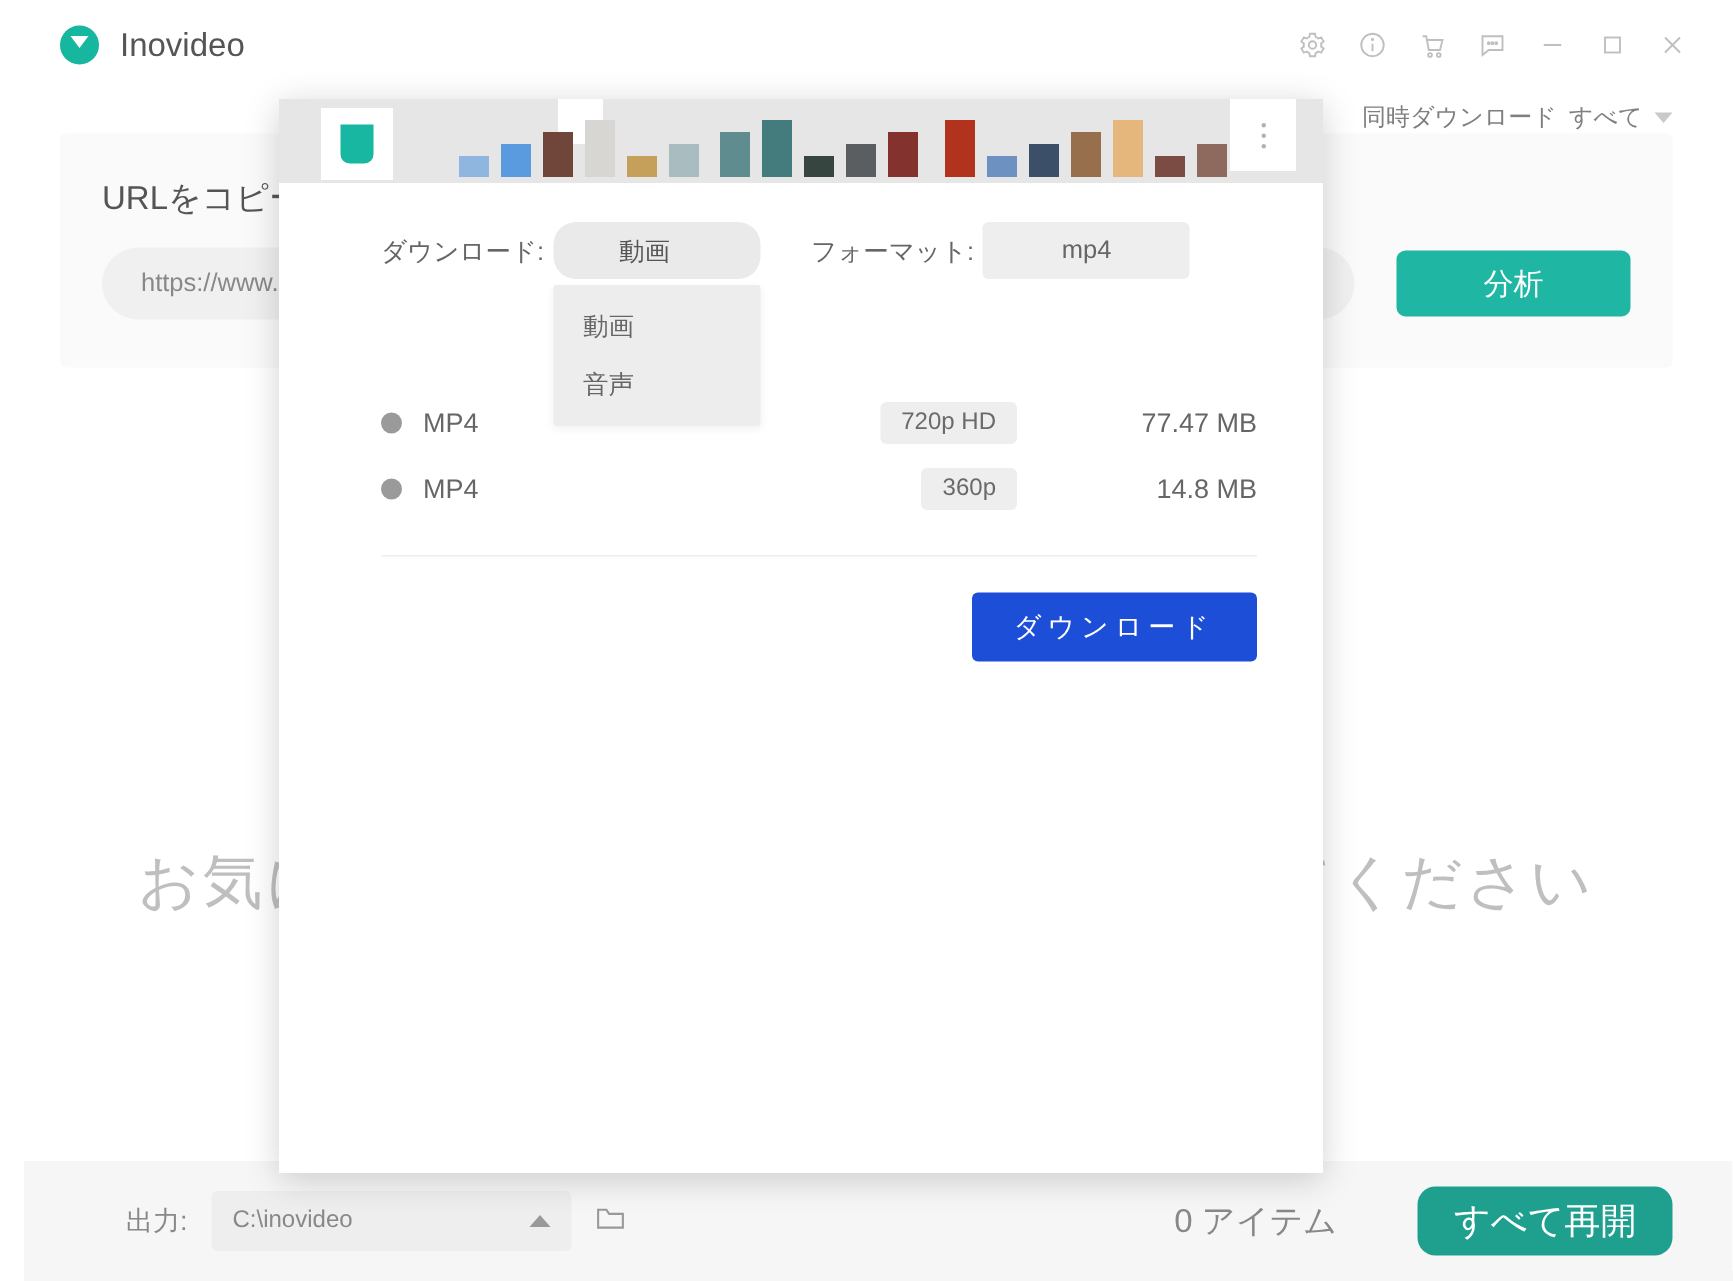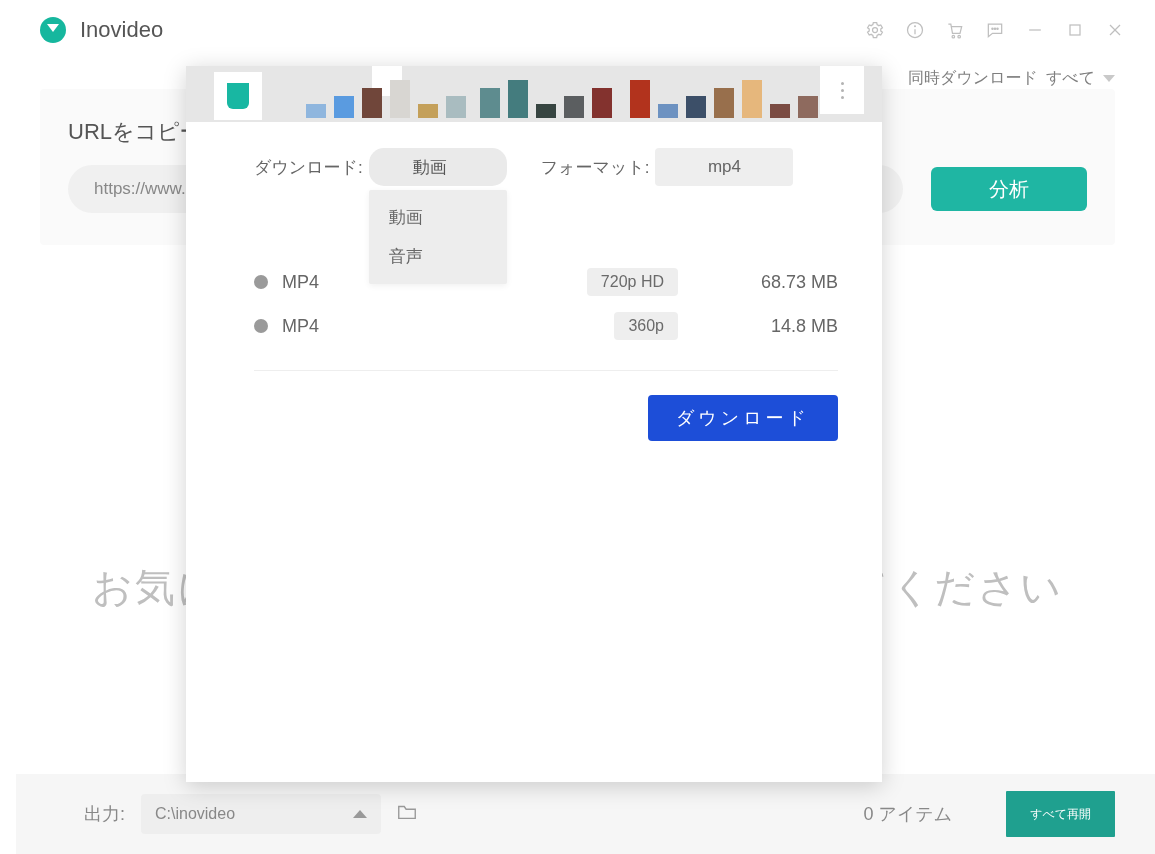--- a/index.html
+++ b/index.html
@@ -32,22 +32,22 @@
 
   
   .bottombar { position:absolute; left:16px; right:0; bottom:0; height:80px; background:#f6f6f6; display:flex; align-items:center; padding:0 40px 0 68px; }
   .bottombar .outlbl { font-size:18px; color:#888; margin-right:16px; }
   .pathbox { width:240px; height:40px; background:#eee; border-radius:4px; display:flex; align-items:center; padding:0 14px; font-size:16px; color:#888; }
   .pathbox .sp { flex:1; }
   .pathbox .tri { width:0;height:0;border-left:7px solid transparent;border-right:7px solid transparent;border-bottom:8px solid #999; }
   .foldericon { margin-left:14px; }
   .foldericon svg { width:24px; height:22px; stroke:#999; fill:none; stroke-width:1.5; }
   .bottombar .sp2 { flex:1; }
-  .itemcount { font-size:18px; color:#888; margin-right:40px; }
-  .bbtn { height:46px; padding:0 24px; background:#1fa08f; color:#fff; border:none; border-radius:1px; font-size:12px; margin-left:14px; }
+  .itemcount { font-size:22px; color:#888; margin-right:40px; }
+  .bbtn { height:46px; padding:0 24px; background:#1fa08f; color:#fff; border:none; border-radius:12px; font-size:24px; margin-left:14px; }
 
   
   .dialog { position:absolute; left:186px; top:66px; width:696px; height:716px; background:#fff; box-shadow:0 4px 22px rgba(0,0,0,0.18); }
   .dialog .thumbrow { height:56px; background:#e6e6e6; position:relative; overflow:hidden; }
   .thumbrow .mainthumb { position:absolute; left:28px; top:6px; width:48px; height:48px; background:#fff; display:flex; align-items:center; justify-content:center; }
   .mainthumb .inner { width:22px; height:26px; background:#18b7a2; border-bottom-left-radius:6px; border-bottom-right-radius:6px; }
   .thumbrow .whitebox { position:absolute; top:0; width:30px; height:30px; background:#fff; }
   .thumbrow .wb1 { left:186px; }
   .thumbrow .dots { position:absolute; right:18px; top:0; width:44px; height:48px; background:#fff; display:flex; align-items:center; justify-content:center; flex-direction:column; gap:4px; }
   .thumbrow .dots span { width:3px; height:3px; border-radius:50%; background:#b3b3b3; }
@@ -208,21 +208,21 @@
         <span>mp4</span>
       </div>
     </div>
 
     <div class="formats">
       <div class="frow">
         <span class="radio"></span>
         <span class="fname">MP4</span>
         <span class="mid"></span>
         <span class="quality">720p HD</span>
-        <span class="size">68.73 MB</span>
+        <span class="size">77.47 MB</span>
       </div>
       <div class="frow">
         <span class="radio"></span>
         <span class="fname">MP4</span>
         <span class="mid"></span>
         <span class="quality">360p</span>
         <span class="size">14.8 MB</span>
       </div>
     </div>
 

